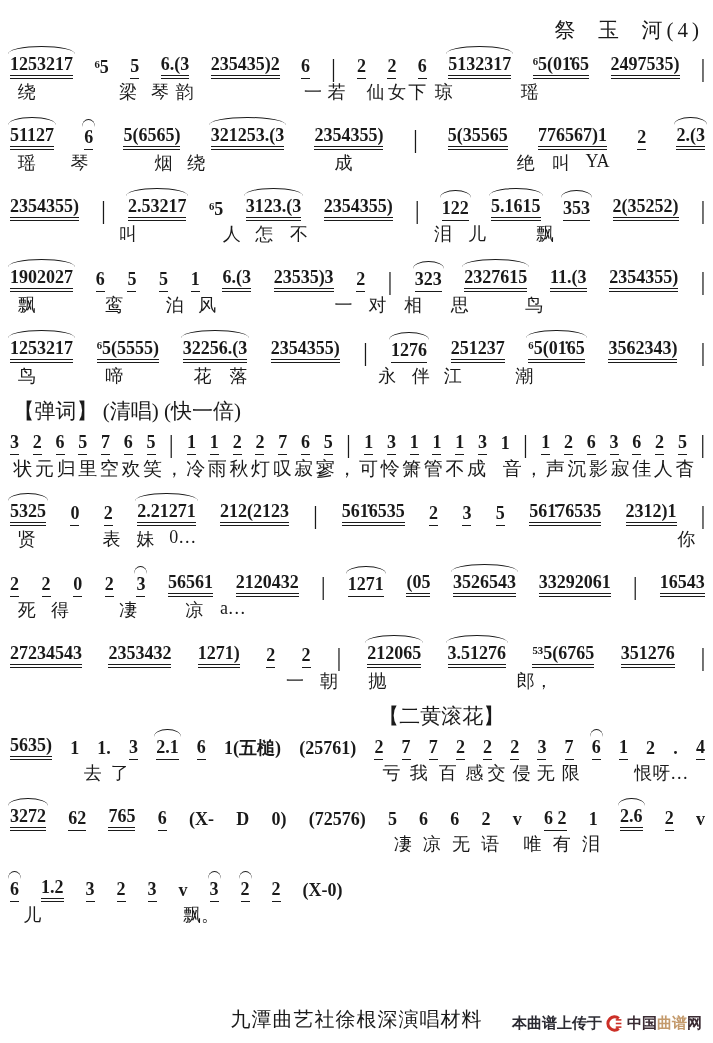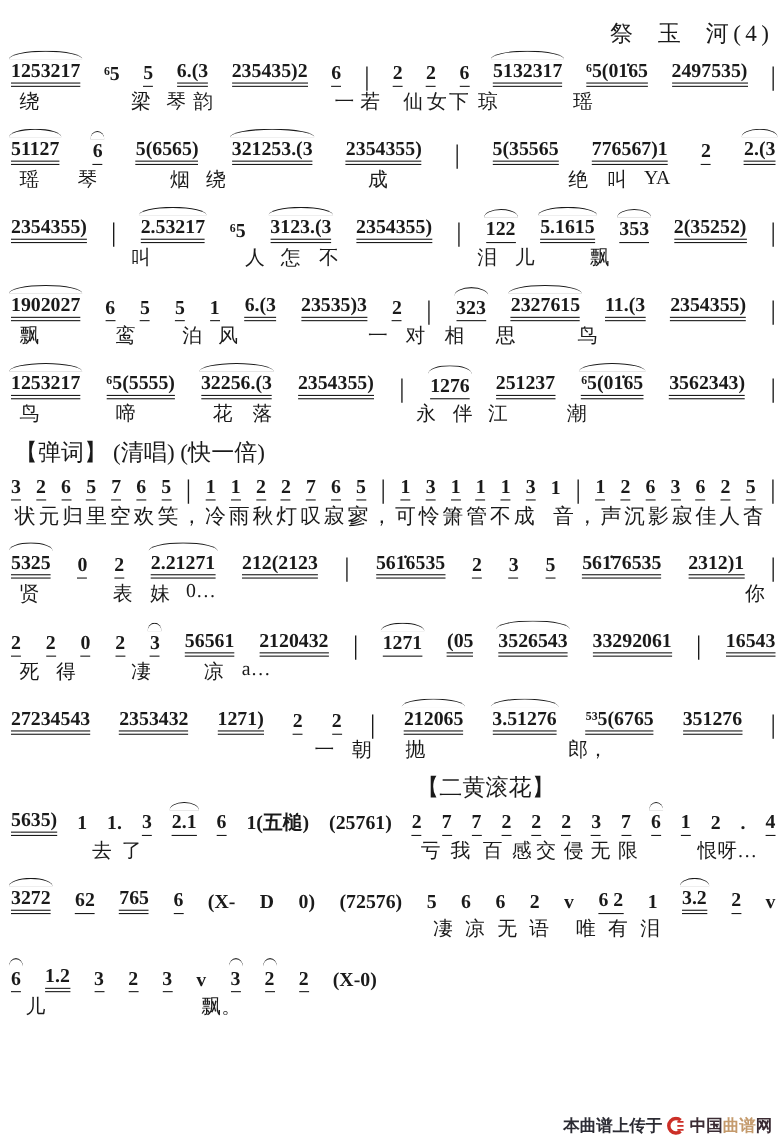--- a/index.html
+++ b/index.html
@@ -345,21 +345,21 @@
           <span class="tok">D</span>
           <span class="tok">0)</span>
           <span class="tok">(72576)</span>
           <span class="tok">5</span>
           <span class="tok">6</span>
           <span class="tok">6</span>
           <span class="tok">2</span>
           <span class="tok">v</span>
           <span class="tok u1">6 2</span>
           <span class="tok">1</span>
-          <span class="tok u2 arc">3.2</span>
+          <span class="tok u2 arc">2.6</span>
           <span class="tok u1">2</span>
           <span class="tok">v</span>
         </div>
         <div class="lyrics">
           <span class="syl" style="left: 55.2%;">凄</span>
           <span class="syl" style="left: 59.4%;">凉</span>
           <span class="syl" style="left: 63.6%;">无</span>
           <span class="syl" style="left: 67.8%;">语</span>
           <span class="syl" style="left: 73.9%;">唯</span>
           <span class="syl" style="left: 78.1%;">有</span>
@@ -380,20 +380,21 @@
           <span class="tok">(X-0)</span>
         </div>
         <div class="lyrics">
           <span class="syl" style="left: 1.9%;">儿</span>
           <span class="syl" style="left: 24.9%;">飘。</span>
         </div>
       </div>
     </div>
 
   <div class="footer">
+    <div class="f1">九潭曲艺社徐根深演唱材料</div>
   </div>
 
   <div class="watermark">
     <span class="wm-prefix">本曲谱上传于</span>
     <span class="wm-logo">
       <svg width="17" height="17" viewBox="0 0 16 16" aria-hidden="true">
         <path d="M12 3.2 A6.2 6.2 0 1 0 12 12.8" fill="none" stroke="#cc2f27" stroke-width="3"></path>
         <line x1="9.2" y1="4.6" x2="14.5" y2="4.6" stroke="#cc2f27" stroke-width="1.5"></line>
         <line x1="9.2" y1="8.0" x2="14.5" y2="8.0" stroke="#cc2f27" stroke-width="1.5"></line>
         <line x1="9.2" y1="11.4" x2="14.5" y2="11.4" stroke="#cc2f27" stroke-width="1.5"></line>

